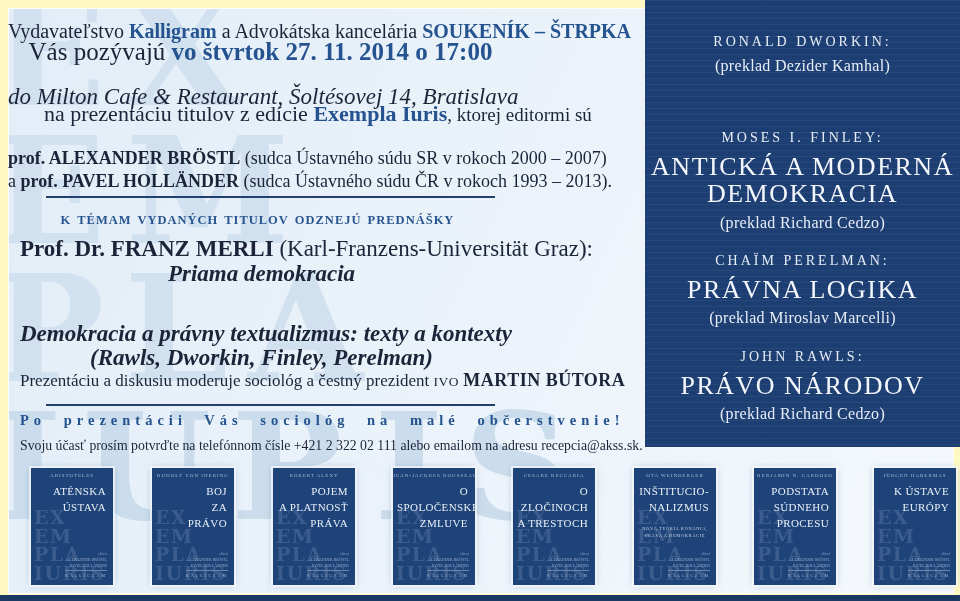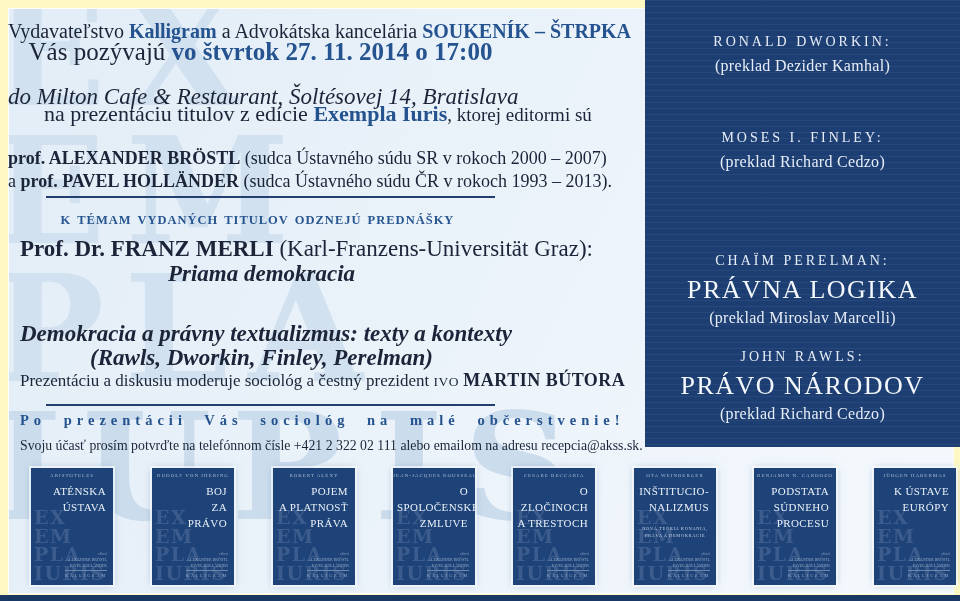--- a/index.html
+++ b/index.html
@@ -167,20 +167,22 @@
     <div class="rsvp">Svoju účasť prosím potvrďte na telefónnom čísle +421 2 322 02 111 alebo emailom na adresu recepcia@akss.sk.</div>
   </div>
 
   <div class="books-panel">
     <div class="book-block bb-0">
       <div class="bp-author">RONALD DWORKIN:</div>
       <div class="bp-translator">(preklad Dezider Kamhal)</div>
     </div>
     <div class="book-block bb-1">
       <div class="bp-author">MOSES I. FINLEY:</div>
+      <div class="bp-title">ANTICKÁ A MODERNÁ
+DEMOKRACIA</div>
       <div class="bp-translator">(preklad Richard Cedzo)</div>
     </div>
     <div class="book-block bb-2">
       <div class="bp-author">CHAÏM PERELMAN:</div>
       <div class="bp-title">PRÁVNA LOGIKA</div>
       <div class="bp-translator">(preklad Miroslav Marcelli)</div>
     </div>
     <div class="book-block bb-3">
       <div class="bp-author">JOHN RAWLS:</div>
       <div class="bp-title">PRÁVO NÁRODOV</div>

